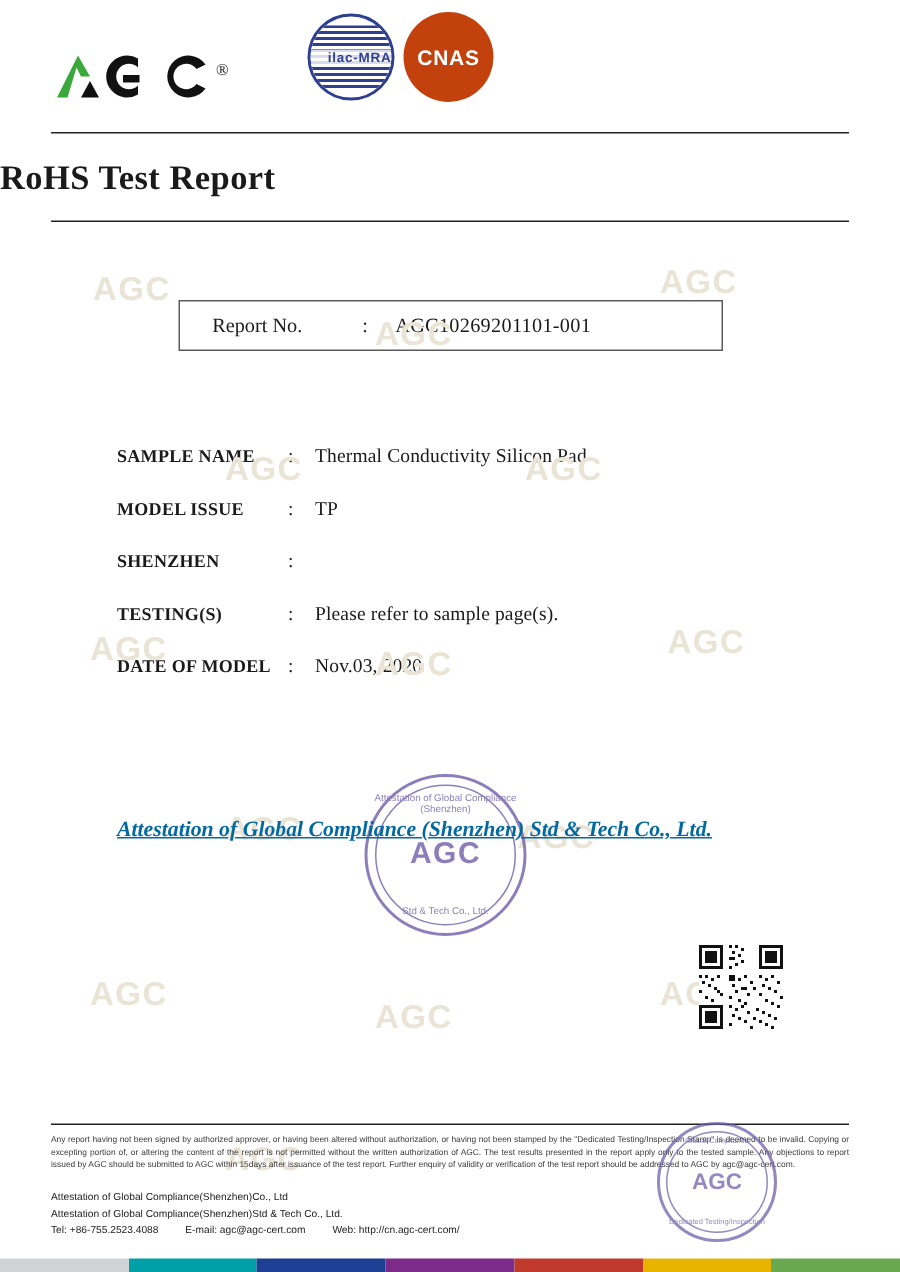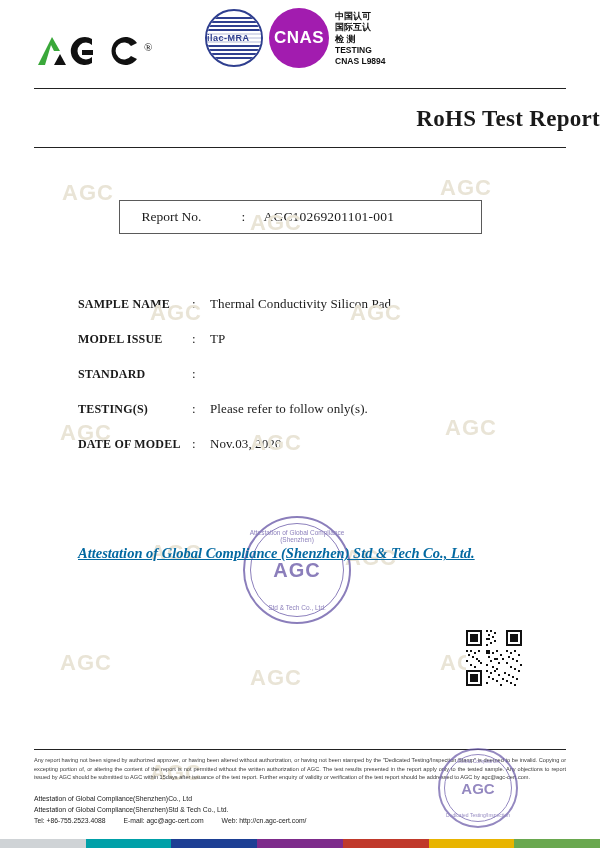--- a/index.html
+++ b/index.html
@@ -66,58 +66,58 @@
     left: 0; right: 0; top: 6px; bottom: 6px;
     background: repeating-linear-gradient(
       to bottom,
       #2f3f8f 0px, #2f3f8f 2px,
       #ffffff 2px, #ffffff 4px);
   }
   .ilac-mark .txt {
     position: absolute;
     left: 0; right: 0; top: 50%;
     transform: translateY(-50%);
-    text-align: left;
+    text-align: right;
     font-family: "Liberation Sans", sans-serif;
     font-size: 9px;
     font-weight: bold;
     color: #2f3f8f;
     background: rgba(255,255,255,0.82);
     letter-spacing: 0.5px;
   }
   .cnas-mark {
     width: 60px; height: 60px;
     border-radius: 50%;
-    background: #a21caf;
+    background: #c2410c;
     color: #fff;
     display: flex;
     align-items: center;
     justify-content: center;
     font-family: "Liberation Sans", sans-serif;
     font-weight: bold;
-    font-size: 17px;
+    font-size: 14px;
     letter-spacing: 0.5px;
   }
   .cnas-text {
     font-family: "Liberation Sans", sans-serif;
     font-size: 8.5px;
     line-height: 1.28;
     color: #111;
     font-weight: bold;
     padding-top: 2px;
   }
   .cnas-text .cn { font-size: 9px; }
 
   
   .rule {
     margin: 0 34px;
     border-top: 1px solid #222;
   }
   .title {
-    text-align: right;
+    text-align: left;
     font-size: 23px;
     font-weight: bold;
     letter-spacing: 0.3px;
     padding: 17px 0 15px 0;
   }
 
   
   .reportno-wrap {
     display: flex;
     justify-content: center;
@@ -329,27 +329,20 @@
     </div>
 
     <div class="accred-block">
       <div class="ilac-mark">
         <div class="bars"></div>
         <div class="txt">ilac-MRA</div>
       </div>
       <div class="cnas-mark">
         <span>CNAS</span>
       </div>
-      <div class="cnas-text">
-        <div class="cn">中国认可</div>
-        <div class="cn">国际互认</div>
-        <div class="cn">检 测</div>
-        <div>TESTING</div>
-        <div>CNAS L9894</div>
-      </div>
     </div>
   </div>
 
   <div class="rule"></div>
   <div class="title">RoHS Test Report</div>
   <div class="rule"></div>
 
   <div class="reportno-wrap">
     <div class="reportno">
       <span class="lbl">Report No.</span>
@@ -363,27 +356,27 @@
       <span class="field-label">SAMPLE NAME</span>
       <span class="field-colon">:</span>
       <span class="field-value">Thermal  Conductivity Silicon Pad</span>
     </div>
     <div class="field-row">
       <span class="field-label">MODEL ISSUE</span>
       <span class="field-colon">:</span>
       <span class="field-value">TP</span>
     </div>
     <div class="field-row">
-      <span class="field-label">STANDARD</span>
+      <span class="field-label">SHENZHEN</span>
       <span class="field-colon">:</span>
     </div>
     <div class="field-row">
       <span class="field-label">TESTING(S)</span>
       <span class="field-colon">:</span>
-      <span class="field-value">Please refer to follow only(s).</span>
+      <span class="field-value">Please refer to sample page(s).</span>
     </div>
     <div class="field-row">
       <span class="field-label">DATE OF MODEL</span>
       <span class="field-colon">:</span>
       <span class="field-value">Nov.03, 2020</span>
     </div>
   </div>
 
   <div class="stamp stamp-main">
     <div class="inner-ring"></div>

